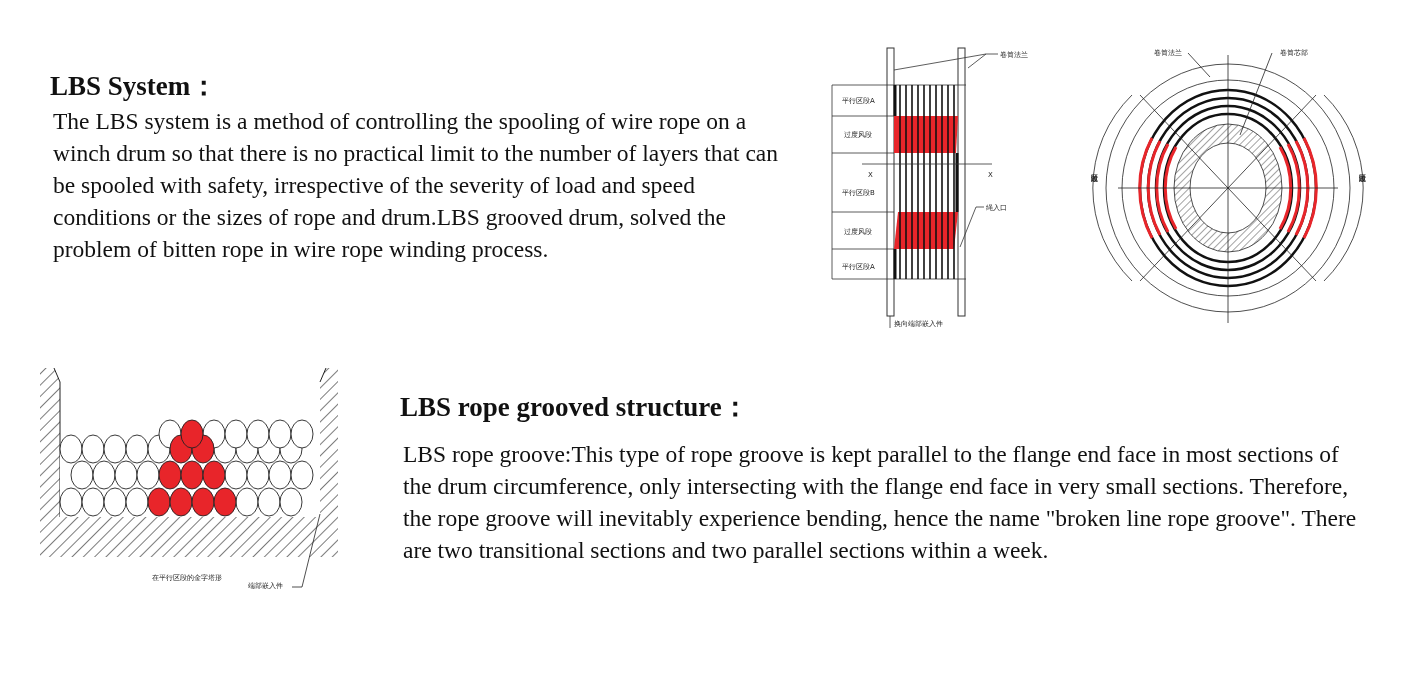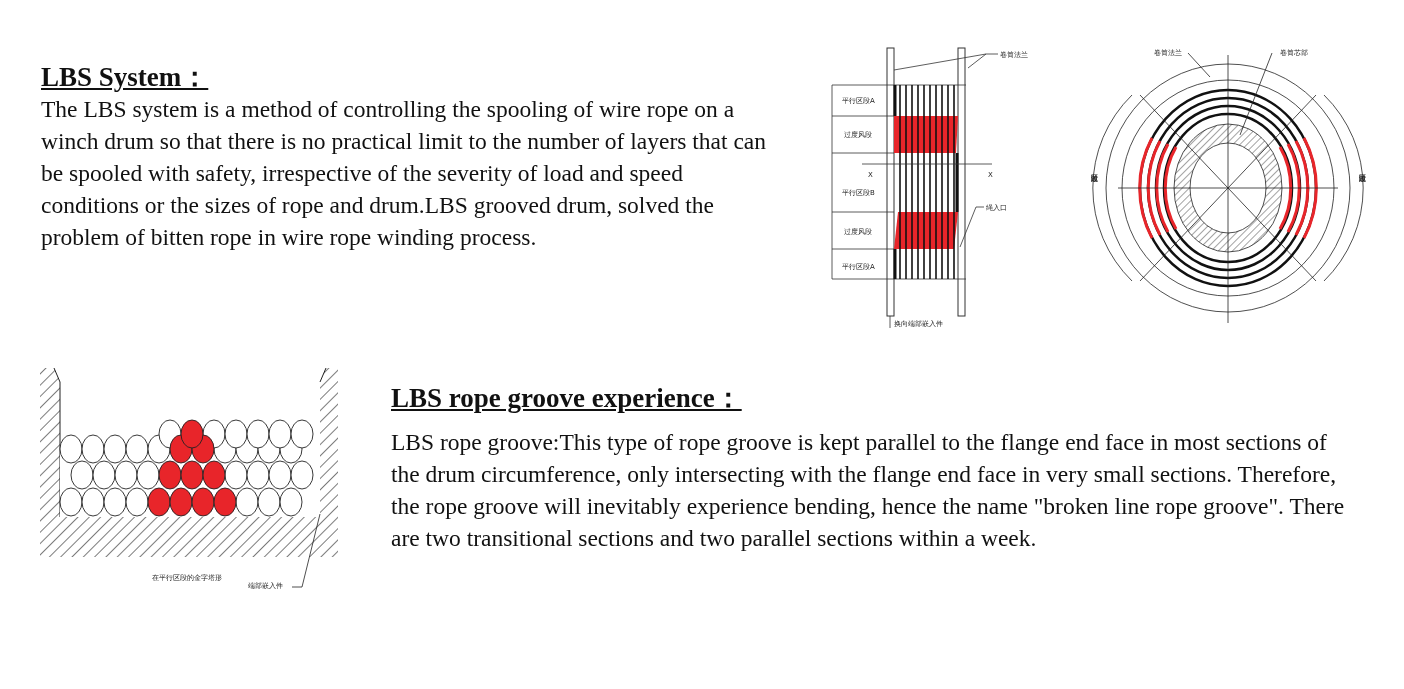--- a/index.html
+++ b/index.html
@@ -1,18 +1,18 @@
 <!DOCTYPE html>
 <html><head>
 <meta charset="utf-8">
 <style>
   html, body { margin:0; padding:0; background:#ffffff; }
   body { width:1404px; height:689px; position:relative; overflow:hidden; font-family:"Liberation Serif", "DejaVu Serif", serif; color:#111; }
-  .heading { position:absolute; font-weight:bold; font-size:27px; line-height:32px; margin:0;text-decoration:underline; }
-  .para { position:absolute; font-size:23.5px; line-height:32px; margin:0; }
+  .heading { position:absolute; font-weight:bold; font-size:27px; line-height:32px; margin:9px; }
+  .para { position:absolute; font-size:23.5px; line-height:32px; margin:12px; }
   #s1-h { left:41px; top:61px; }
   #s1-p { left:41px; top:93px; width:740px; }
   #s2-h { left:391px; top:382px; }
   #s2-p { left:391px; top:426px; width:960px; }
   .fig { position:absolute; }
   #fig-drum { left:826px; top:42px; width:240px; height:290px; }
   #fig-circle { left:1080px; top:35px; width:300px; height:295px; }
   #fig-pyramid { left:40px; top:362px; width:305px; height:232px; }
   .cjk { font-family:"DejaVu Sans", sans-serif; font-size:7px; fill:#222; }
 </style>
@@ -173,14 +173,14 @@
     <ellipse cx="141" cy="87" rx="11" ry="14"></ellipse>
       <ellipse cx="163" cy="87" rx="11" ry="14"></ellipse>
     <ellipse cx="152" cy="72" rx="11" ry="14"></ellipse>
   </g>
   <line x1="252" y1="225" x2="262" y2="225" stroke="#222" stroke-width="0.8"></line>
   <line x1="262" y1="225" x2="280" y2="152" stroke="#222" stroke-width="0.8"></line>
   <text class="cjk" x="112" y="218">在平行区段的金字塔形</text>
   <text class="cjk" x="208" y="226">端部嵌入件</text>
 </svg>
 
-<h2 id="s2-h" class="heading">LBS rope groove experience：</h2>
+<h2 id="s2-h" class="heading">LBS rope grooved structure：</h2>
 <p id="s2-p" class="para">LBS rope groove:This type of rope groove is kept parallel to the flange end face in most sections of the drum circumference, only intersecting with the flange end face in very small sections. Therefore, the rope groove will inevitably experience bending, hence the name "broken line rope groove". There are two transitional sections and two parallel sections within a week.</p>
 
 </body></html>

